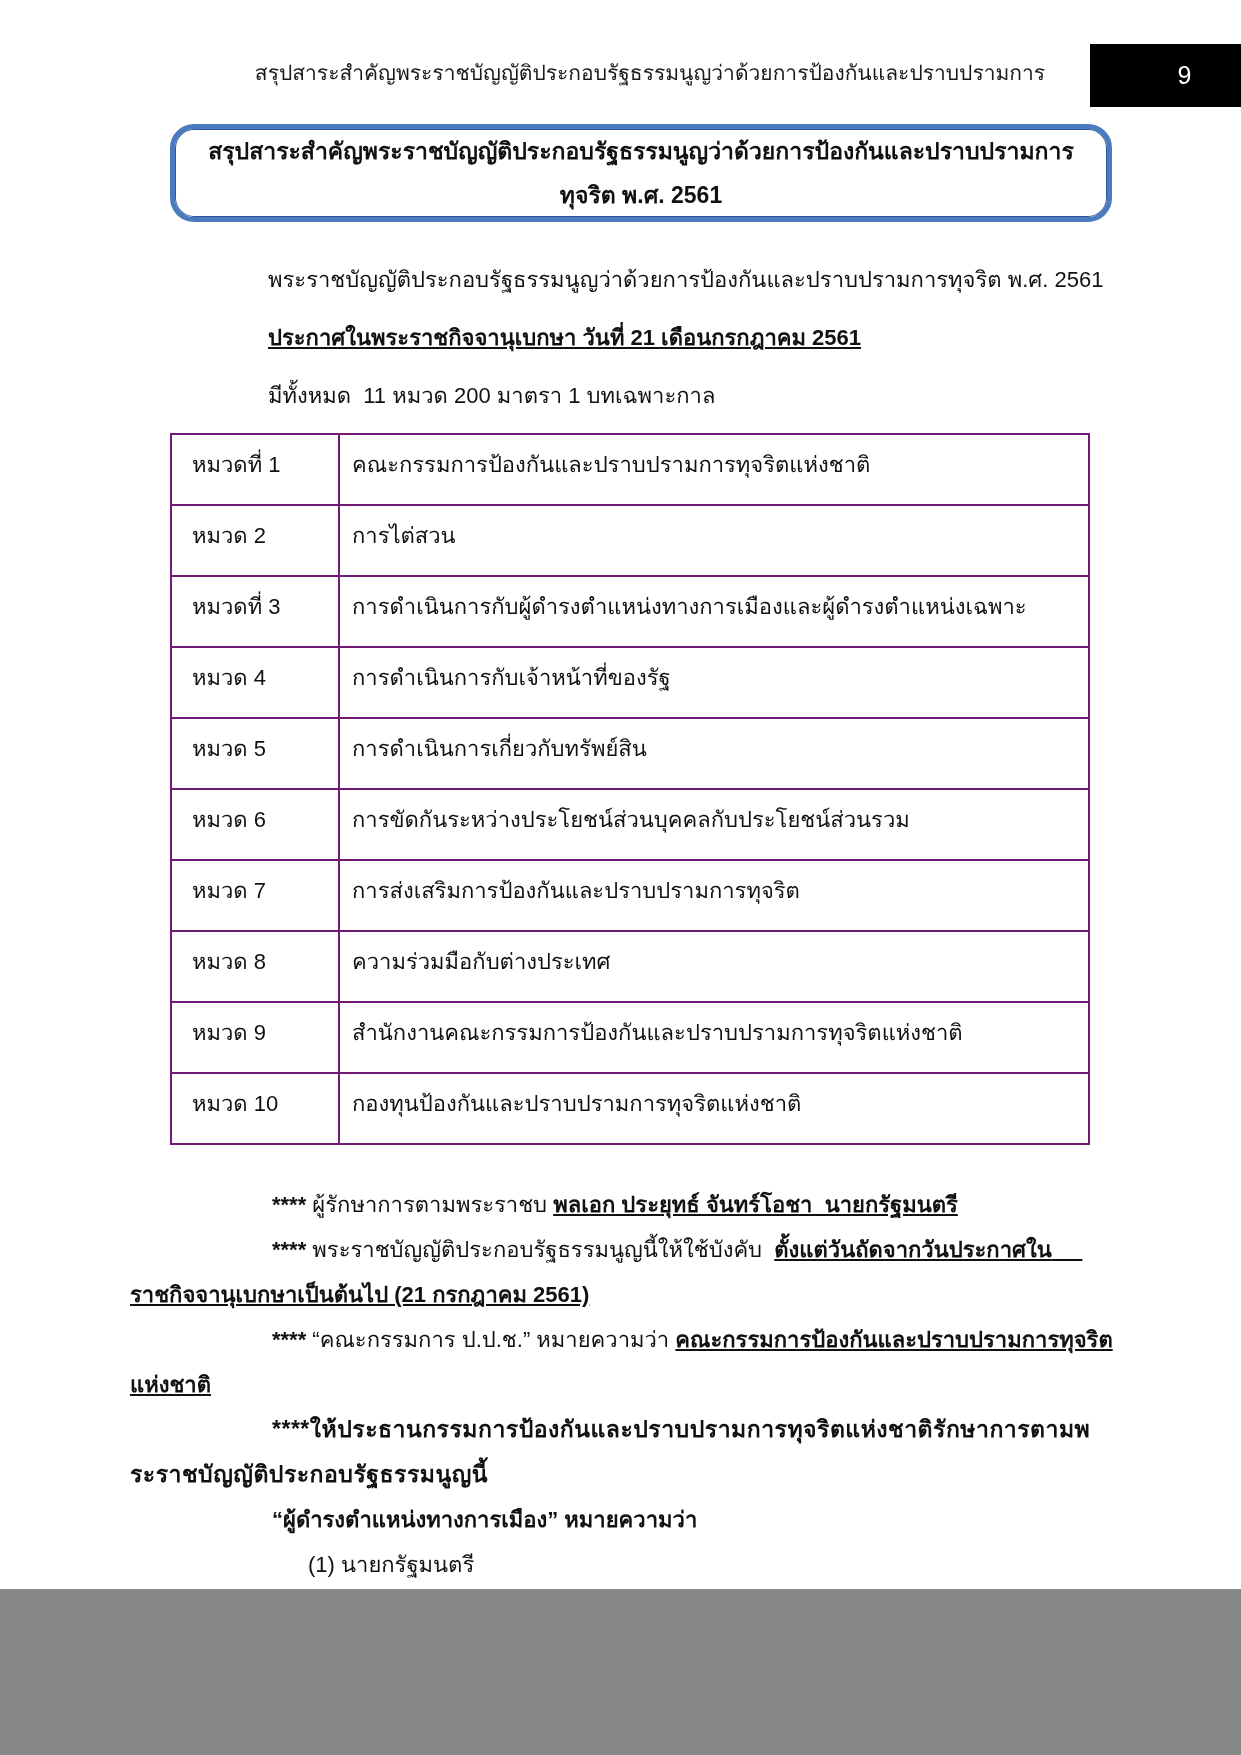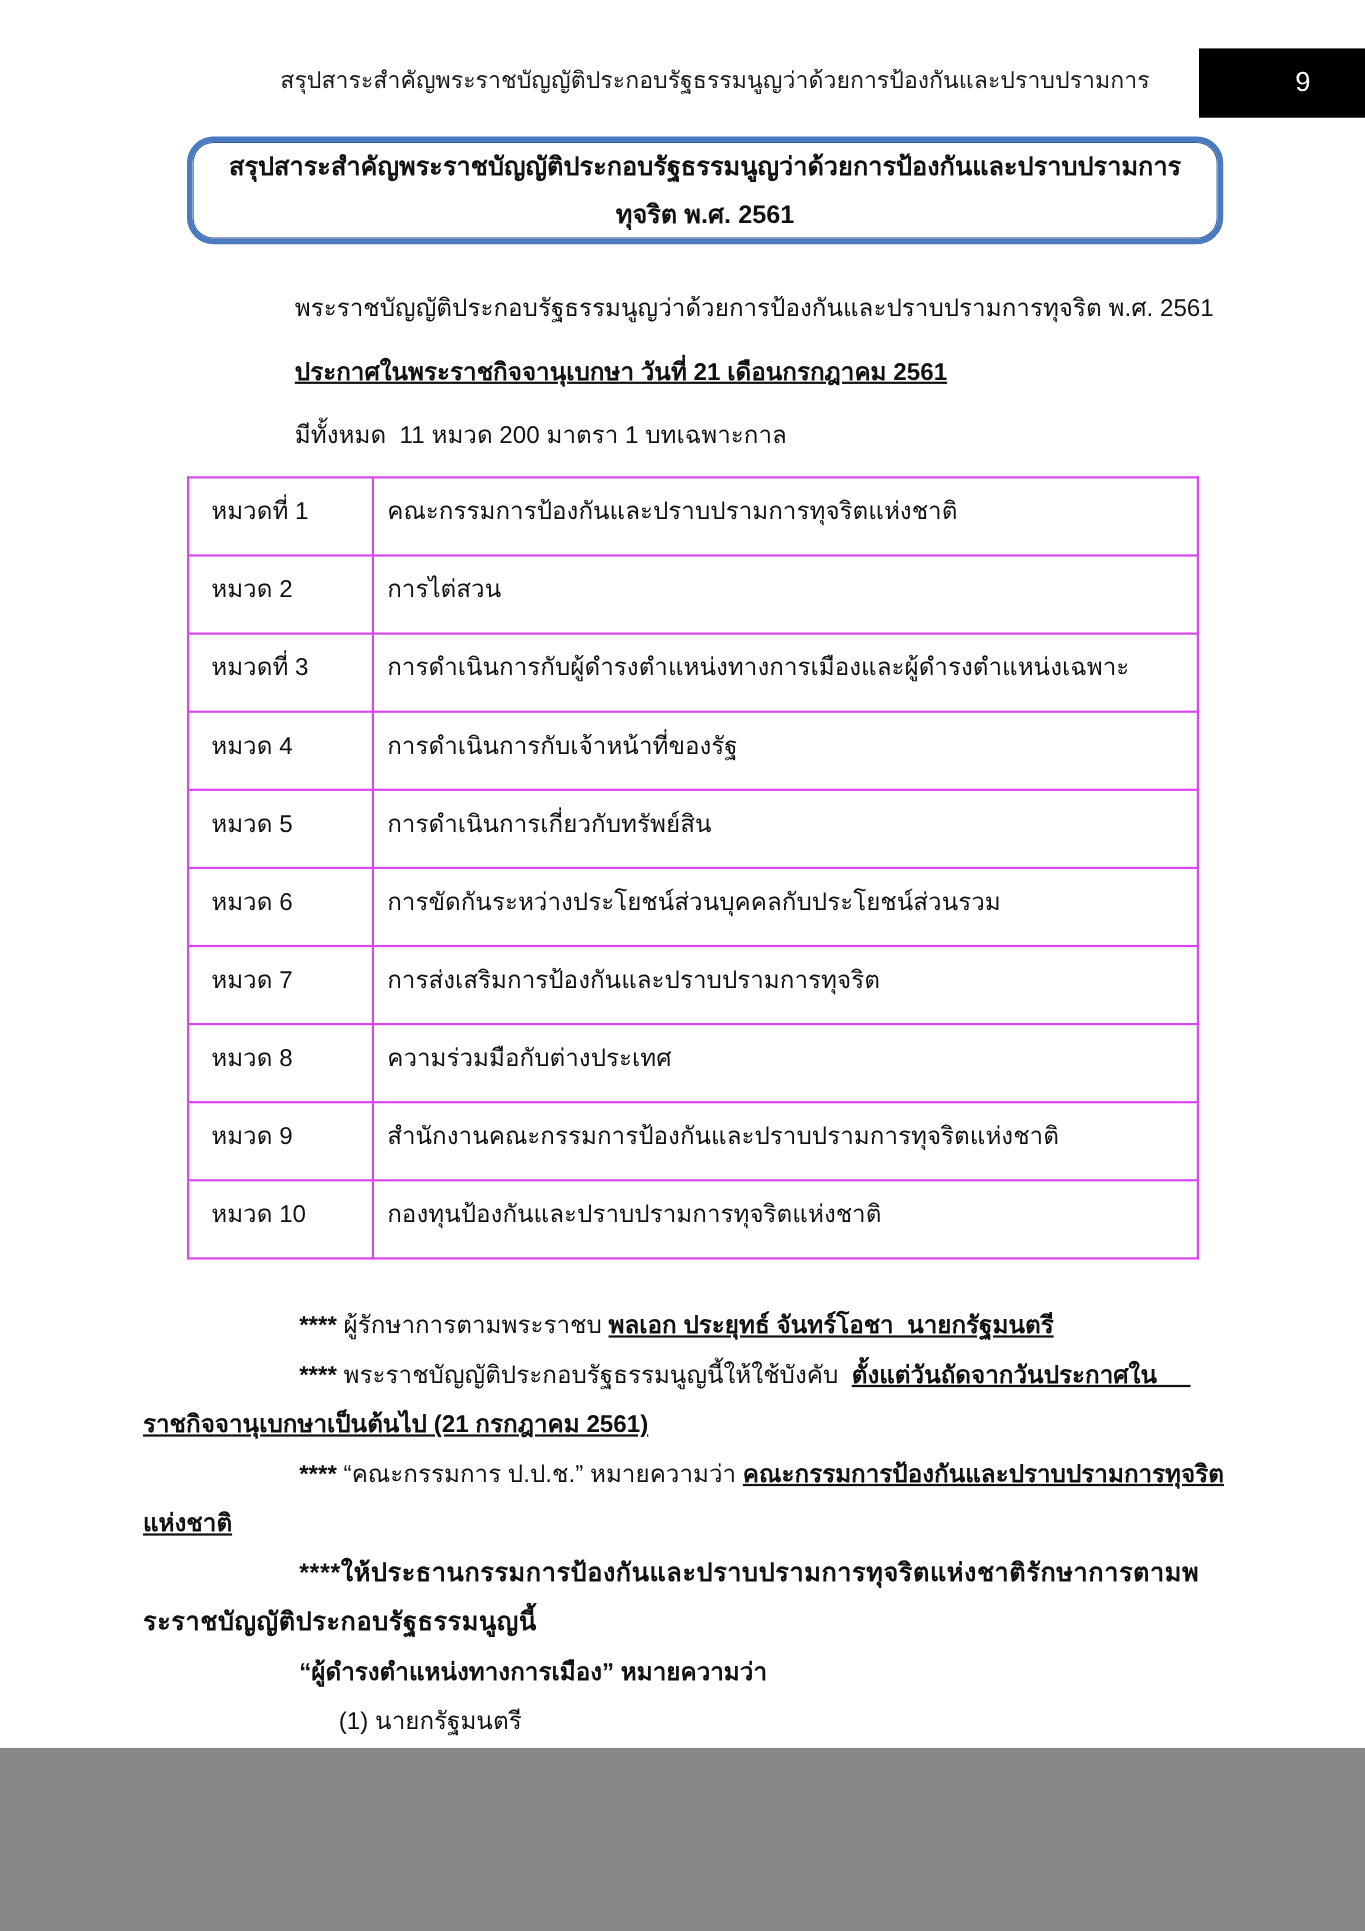--- a/index.html
+++ b/index.html
@@ -41,21 +41,21 @@
   .intro-line{position:absolute;left:268px;font-size:22px;white-space:pre-wrap;}
   .intro-1{top:262px;}
   .intro-2{top:320px;font-weight:bold;text-decoration:underline;}
   .intro-3{top:378px;}
   
   table.chapters{
     position:absolute;top:433px;left:170px;width:920px;
     border-collapse:collapse;table-layout:fixed;
   }
   table.chapters td{
-    border:2px solid #d946ef;
+    border:2px solid #701a75;
     height:57px;              
     vertical-align:top;
     font-size:22px;
     padding:12px 8px 0 12px;
     overflow:hidden;
   }
   table.chapters td.c1{width:168px;padding-left:20px;box-sizing:border-box;}
   
   .notes{
     position:absolute;top:1182px;left:130px;width:985px;

